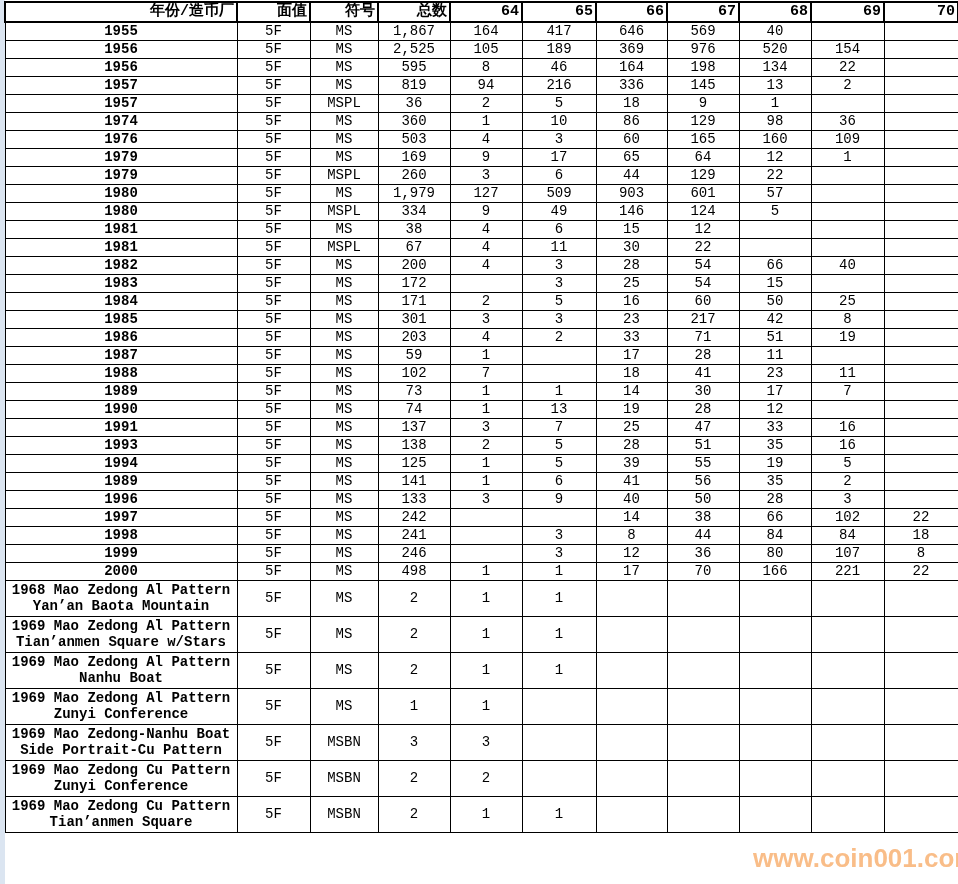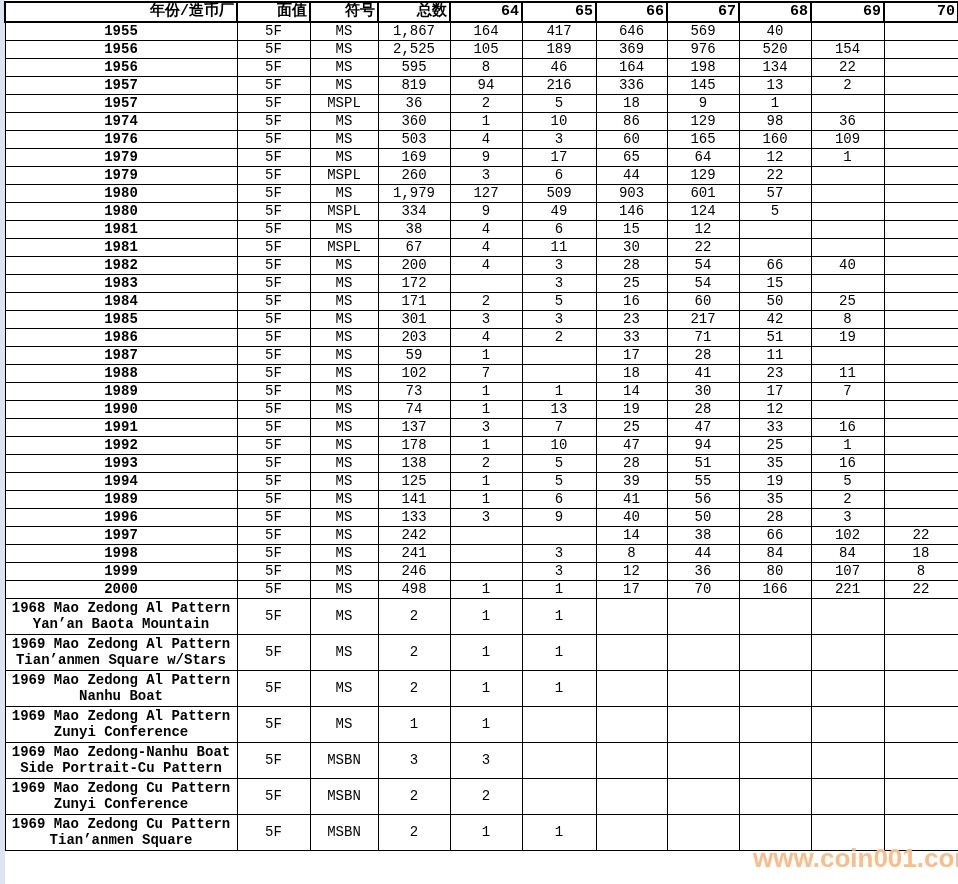--- a/index.html
+++ b/index.html
@@ -386,33 +386,20 @@
           <td>137</td>
           <td>3</td>
           <td>7</td>
           <td>25</td>
           <td>47</td>
           <td>33</td>
           <td>16</td>
           <td></td>
         </tr>
         <tr>
-          <td class="label-cell">1992</td>
-          <td>5F</td>
-          <td>MS</td>
-          <td>178</td>
-          <td>1</td>
-          <td>10</td>
-          <td>47</td>
-          <td>94</td>
-          <td>25</td>
-          <td>1</td>
-          <td></td>
-        </tr>
-        <tr>
           <td class="label-cell">1993</td>
           <td>5F</td>
           <td>MS</td>
           <td>138</td>
           <td>2</td>
           <td>5</td>
           <td>28</td>
           <td>51</td>
           <td>35</td>
           <td>16</td>

